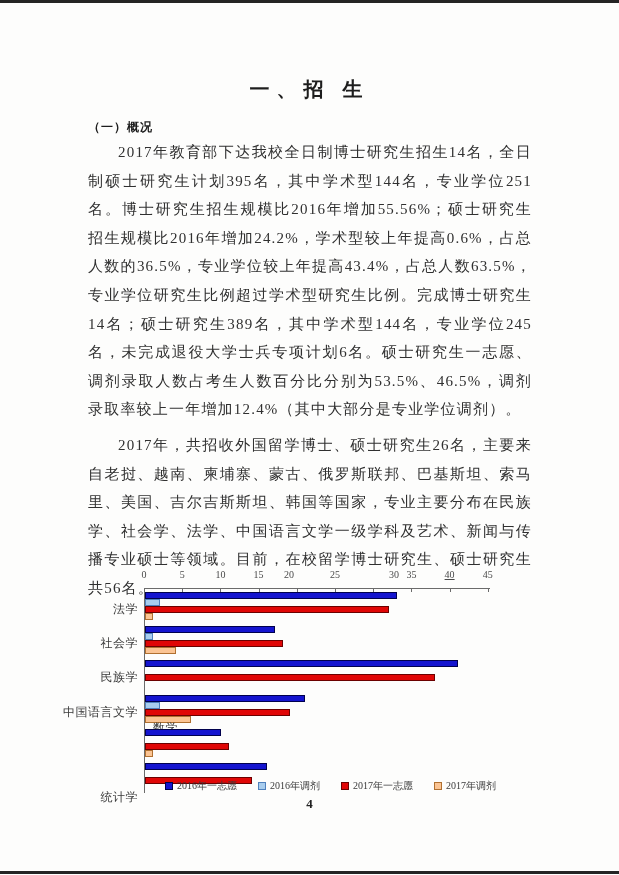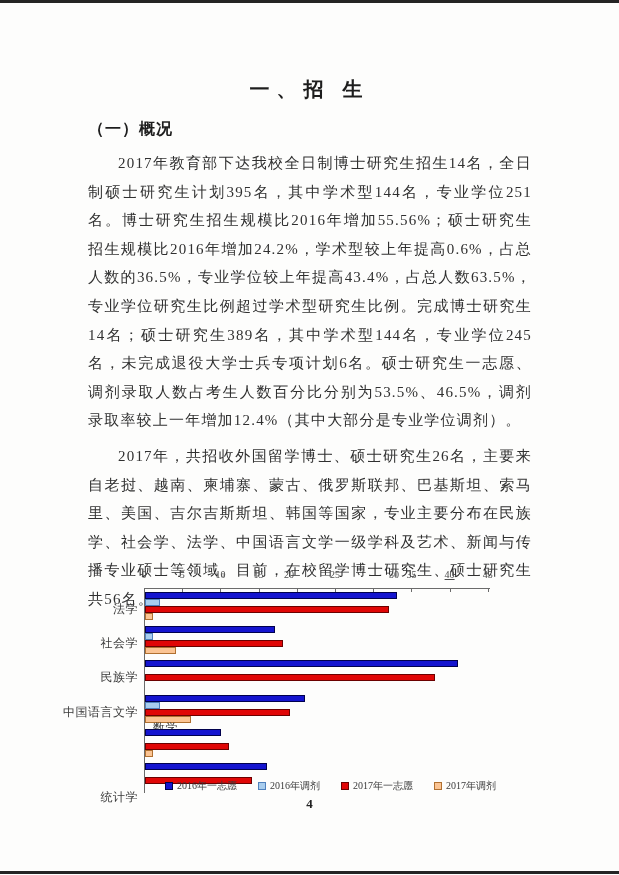--- a/index.html
+++ b/index.html
@@ -16,25 +16,25 @@
   .scan-edge.top{top:0;height:3px;}
   .scan-edge.bottom{top:871px;height:3px;}
 
   .doc-title{
     position:absolute;top:76px;left:0;width:100%;
     text-align:center;font-size:20px;font-weight:bold;
     letter-spacing:7px;color:#1d1d1d;margin:0;
   }
   .section-heading{
     position:absolute;top:119px;left:88px;
-    font-size:16px;font-weight:bold;color:#1d1d1d;margin:0;
+    font-size:12px;font-weight:bold;color:#1d1d1d;margin:0;
     letter-spacing:1px;
   }
   .body-text{
-    position:absolute;top:149px;left:88px;width:444px;
+    position:absolute;top:138px;left:88px;width:444px;
   }
   .body-text p{
     margin:0 0 7px 0;
     font-size:15px;line-height:28.6px;
     letter-spacing:1.2px;
     text-align:justify;text-justify:inter-character;text-align-last:left;
     text-indent:2em;color:#303030;
   }
 
   

